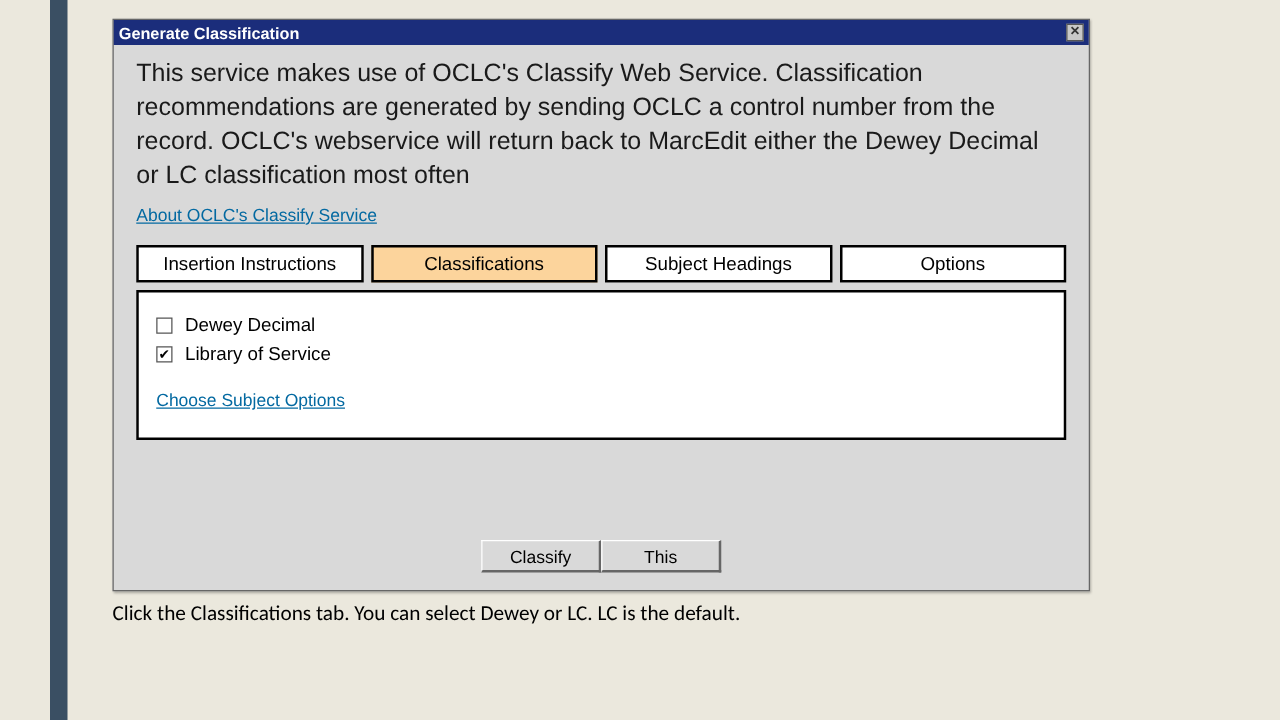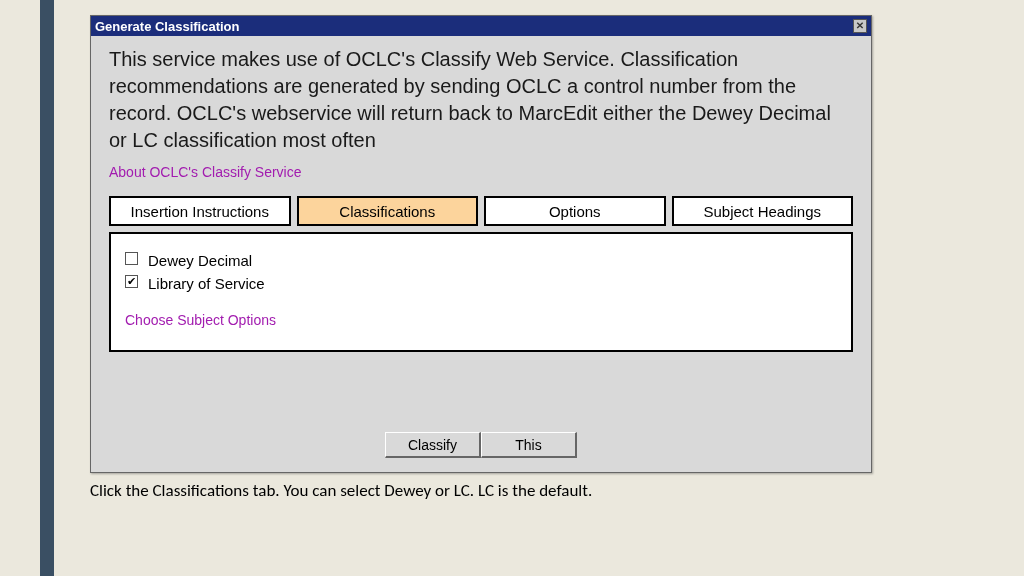--- a/index.html
+++ b/index.html
@@ -54,21 +54,22 @@
     color: #333;
     cursor: pointer;
   }
   .desc {
     padding: 10px 18px 6px 18px;
     font-size: 20px;
     color: #1a1a1a;
     line-height: 1.35;
   }
   .link {
-    color: #a21caf;
+    color: #0369a1;
+    text-decoration: underline;
     cursor: pointer;
     display: inline-block;
   }
   .link.about { margin: 4px 0 10px 18px; }
   .tabs {
     display: flex;
     gap: 6px;
     margin: 6px 18px 0 18px;
     border-radius: 13px;
   }
@@ -85,20 +86,21 @@
   .tab.active { background: #fcd49c; }
   .panel {
     margin: 6px 18px 0 18px;
     border: 2px solid #000;
     background: #fff;
     height: 120px;
     padding: 18px 14px 10px 14px;
   }
   .check-row {
     display: flex;
+    align-items: center;
     gap: 10px;
     margin-bottom: 6px;
     font-size: 15px;
     color: #000;
   }
   .chk {
     width: 13px;
     height: 13px;
     border: 1px solid #555;
     background: #fff;
@@ -149,22 +151,22 @@
     <span class="close-x">✕</span>
   </div>
 
   <div class="desc">This service makes use of OCLC's Classify Web Service.  Classification recommendations are generated by sending OCLC a control number from the record.  OCLC's webservice will return back to MarcEdit either the Dewey Decimal or LC classification most often</div>
 
   <span class="link about">About OCLC's Classify Service</span>
 
   <div class="tabs">
     <div class="tab">Insertion Instructions</div>
     <div class="tab active">Classifications</div>
+    <div class="tab">Subject Headings</div>
     <div class="tab">Options</div>
-    <div class="tab">Subject Headings</div>
   </div>
 
   <div class="panel">
     <div class="check-row">
       <span class="chk"></span>
       <span>Dewey Decimal</span>
     </div>
     <div class="check-row">
       <span class="chk">✔</span>
       <span>Library of Service</span>

